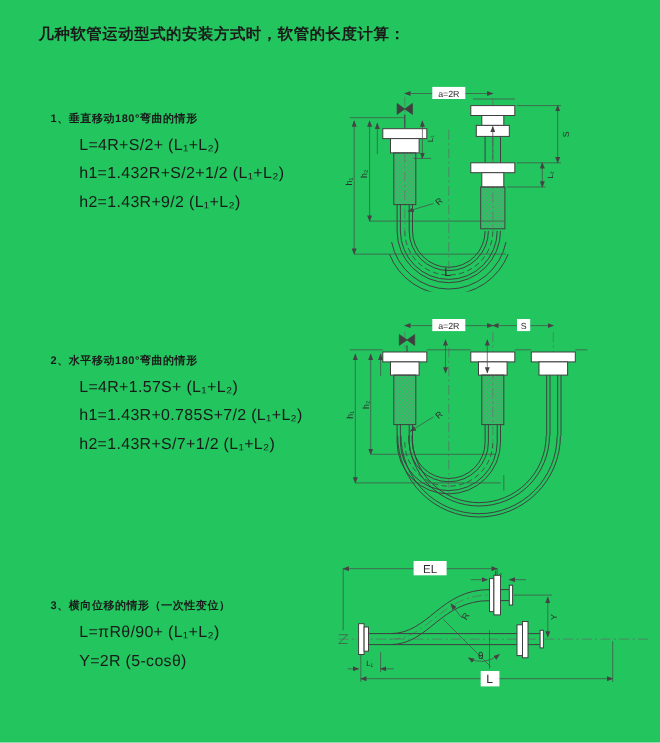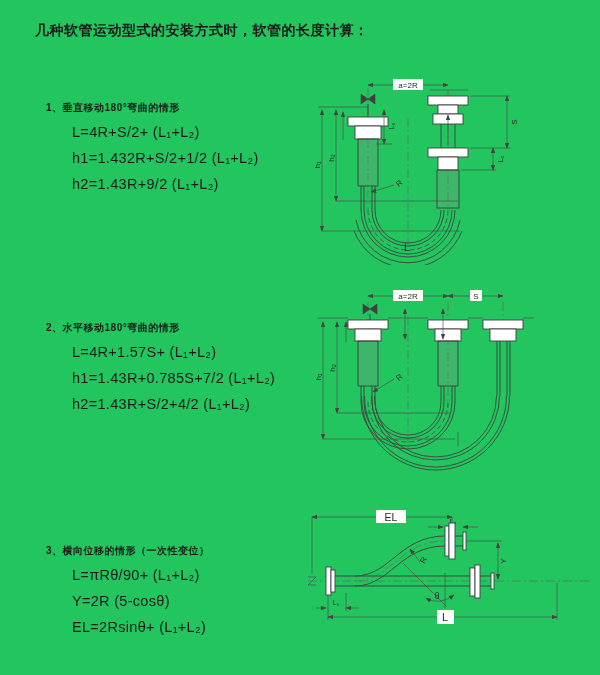--- a/index.html
+++ b/index.html
@@ -35,28 +35,27 @@
     <div class="sec-heading">1、垂直移动180°弯曲的情形</div>
     <div class="formula">L=4R+S/2+ (L₁+L₂)</div>
     <div class="formula">h1=1.432R+S/2+1/2 (L₁+L₂)</div>
     <div class="formula">h2=1.43R+9/2 (L₁+L₂)</div>
   </div>
 
   <div class="section" style="top:297px;margin-top:24px;">
     <div class="sec-heading">2、水平移动180°弯曲的情形</div>
     <div class="formula">L=4R+1.57S+ (L₁+L₂)</div>
     <div class="formula">h1=1.43R+0.785S+7/2 (L₁+L₂)</div>
-    <div class="formula">h2=1.43R+S/2+4/2 (L₁+L₂)</div>
+    <div class="formula">h2=1.43R+S/7+1/2 (L₁+L₂)</div>
   </div>
 
   <div class="section" style="top:544px;">
     <div class="sec-heading">3、横向位移的情形（一次性变位）</div>
     <div class="formula">L=πRθ/90+ (L₁+L₂)</div>
     <div class="formula">Y=2R (5-cosθ)</div>
-    <div class="formula">EL=2Rsinθ+ (L₁+L₂)</div>
   </div>
 
   <svg class="diag" style="left:310px;top:70px;" width="260" height="195" viewBox="0 0 260 195">
     <defs>
       <marker id="arrE" orient="auto" markerWidth="9" markerHeight="7" refX="8" refY="3.5">
         <path d="M0,0 L9,3.5 L0,7 Z" fill="#444"></path>
       </marker>
       <marker id="arrS" orient="auto-start-reverse" markerWidth="9" markerHeight="7" refX="8" refY="3.5">
         <path d="M0,0 L9,3.5 L0,7 Z" fill="#444"></path>
       </marker>

